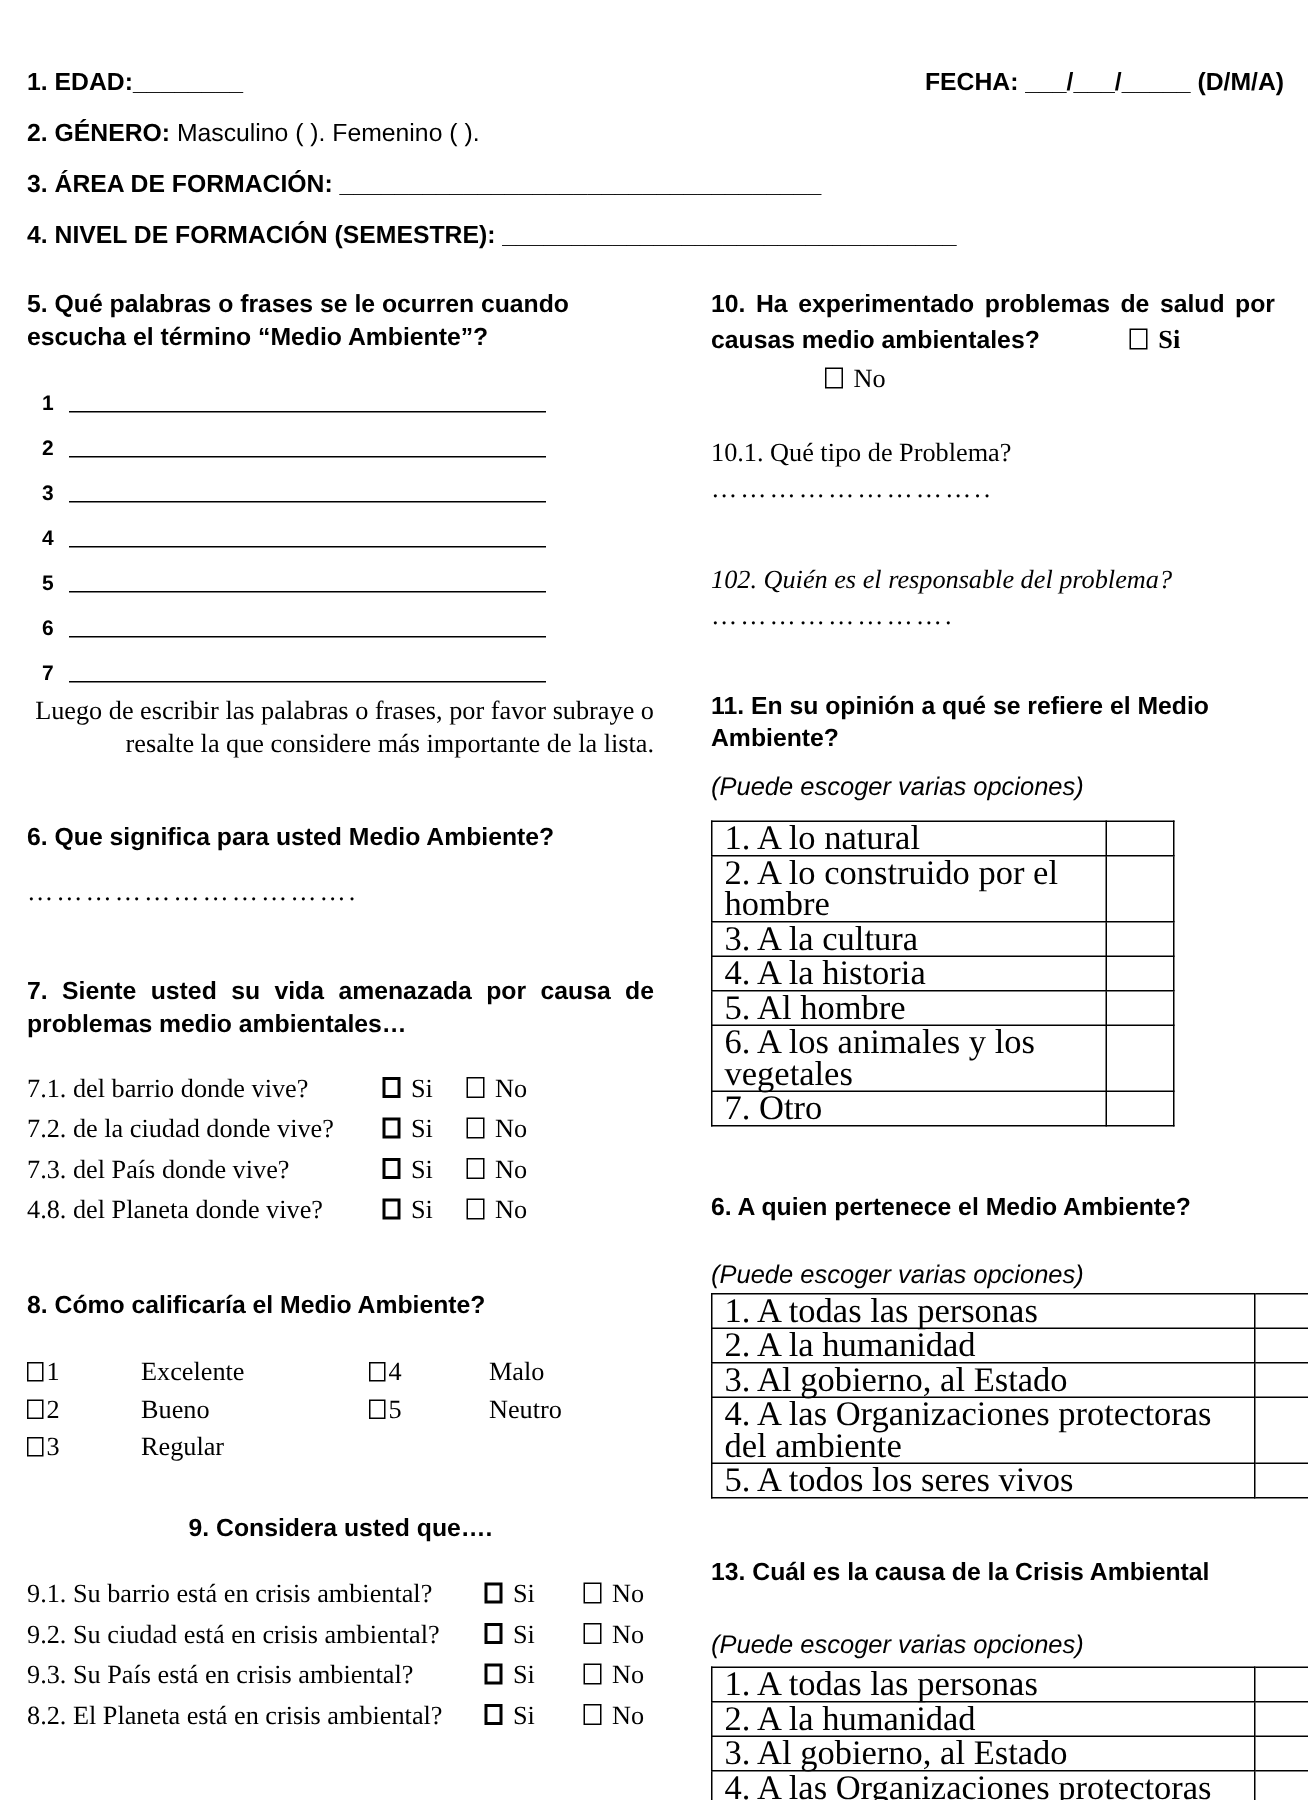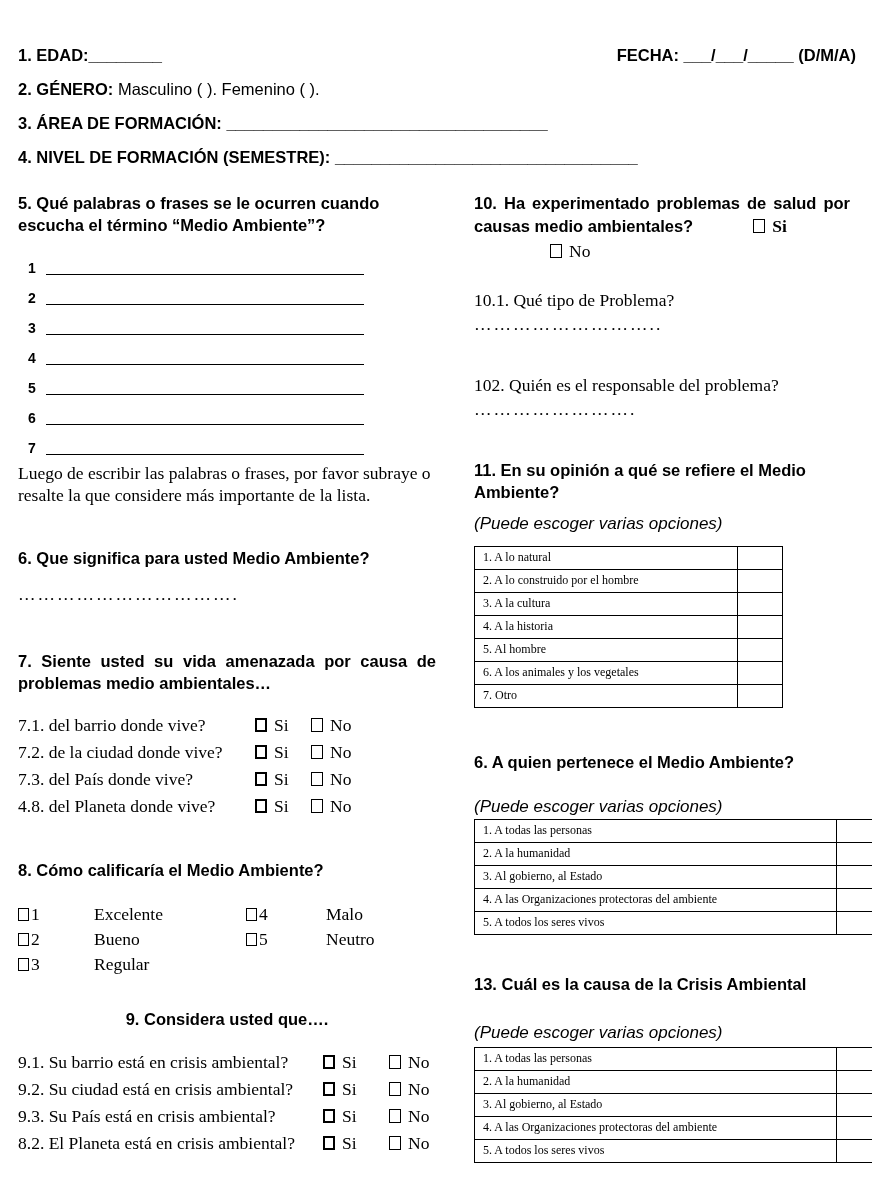--- a/index.html
+++ b/index.html
@@ -43,21 +43,21 @@
   .cb-mid { border-width: 1.5px; }
 
   
   .q5lines { margin-top: 15px; }
   .ansrow { display: flex; align-items: flex-end; height: 23px; margin: 0 0 7px 10px; }
   .ansnum {
     font-family: "Liberation Sans", sans-serif; font-weight: bold;
     font-size: 14px; width: 13px; line-height: 14px;
   }
   .ansline { width: 318px; border-bottom: 1.6px solid #000; height: 100%; margin-left: 5px; }
-  .note { line-height: 1.28; margin-top: 2px; }
+  .note { line-height: 1.28; margin-top: 2px; text-align: right; }
 
   
   .q6t { margin-top: 42px; }
   .q6dots { margin-top: 14px; }
 
   
   .q7t { margin-top: 46px; }
   .synrow { display: grid; line-height: 27px; }
   .q7row { grid-template-columns: 237px 56px auto; }
   .q7items { margin-top: 17px; }
@@ -68,32 +68,32 @@
   }
   .q8grid .cb { width: 11px; height: 13px; margin-right: 2px; }
   .q9t { margin-top: 34px; text-align: center; }
   .q9items { margin-top: 18px; }
   .q9row { grid-template-columns: 305px 66px auto; }
 
   
   .q10spacer { display: inline-block; width: 60px; }
   .q10no { margin: 3px 0 0 76px; }
   .q10sub1 { margin-top: 28px; }
-  .q10sub2 { margin-top: 40px; }
+  .q10sub2 { margin-top: 40px; font-style: italic; }
   .subdots { margin-top: 3px; }
 
   
   .q11t { margin-top: 40px; }
   .subtitle {
     font-family: "Liberation Sans", sans-serif; font-style: italic;
     font-size: 17px; line-height: 21px;
   }
   .st11 { margin-top: 10px; }
   .opt-table { border-collapse: collapse; margin-top: 12px; }
-  .opt-table td { border: 1px solid #000; font-size: 12px; line-height: 21px; padding: 0 2px 1px 8px; }
+  .opt-table td { border: 1px solid #000; font-size: 23px; line-height: 21px; padding: 0 2px 1px 8px; }
   .opt-table td.cbcell { padding: 0; }
   .t11 { width: 309px; } .t11 .cbcell { width: 44px; }
   .t12, .t13 { width: 404px; } .t12 .cbcell, .t13 .cbcell { width: 40px; }
   .t12 { margin-top: 2px; } .t13 { margin-top: 4px; }
   .q12t { margin-top: 44px; }
   .st12 { margin-top: 22px; }
   .q13t { margin-top: 39px; }
   .st13 { margin-top: 26px; }
 </style>
 </head>

